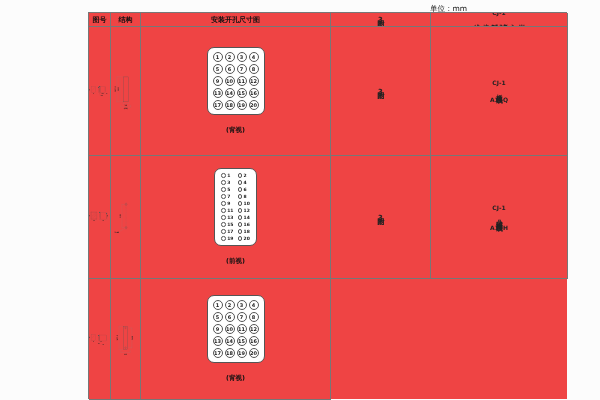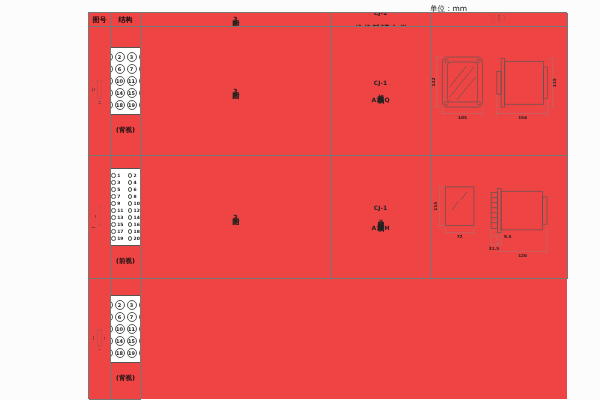--- a/index.html
+++ b/index.html
@@ -38,20 +38,21 @@
 </head>
 <body>
 
 <div class="page">
   <div class="unit">单位：mm</div>
 
   <div class="tbl">
 
     <div class="cell hd">图号</div>
     <div class="cell hd">结构</div>
+    <div class="cell hd">安装开孔尺寸图</div>
 
     <div class="cell figno">
       <span class="vtext">附图3</span>
     </div>
     <div class="cell structure-cell">
       <span>CJ-1</span>
       <span class="vtext">嵌入式后接线</span>
       <span>A11K</span>
     </div>
     <div class="cell">

